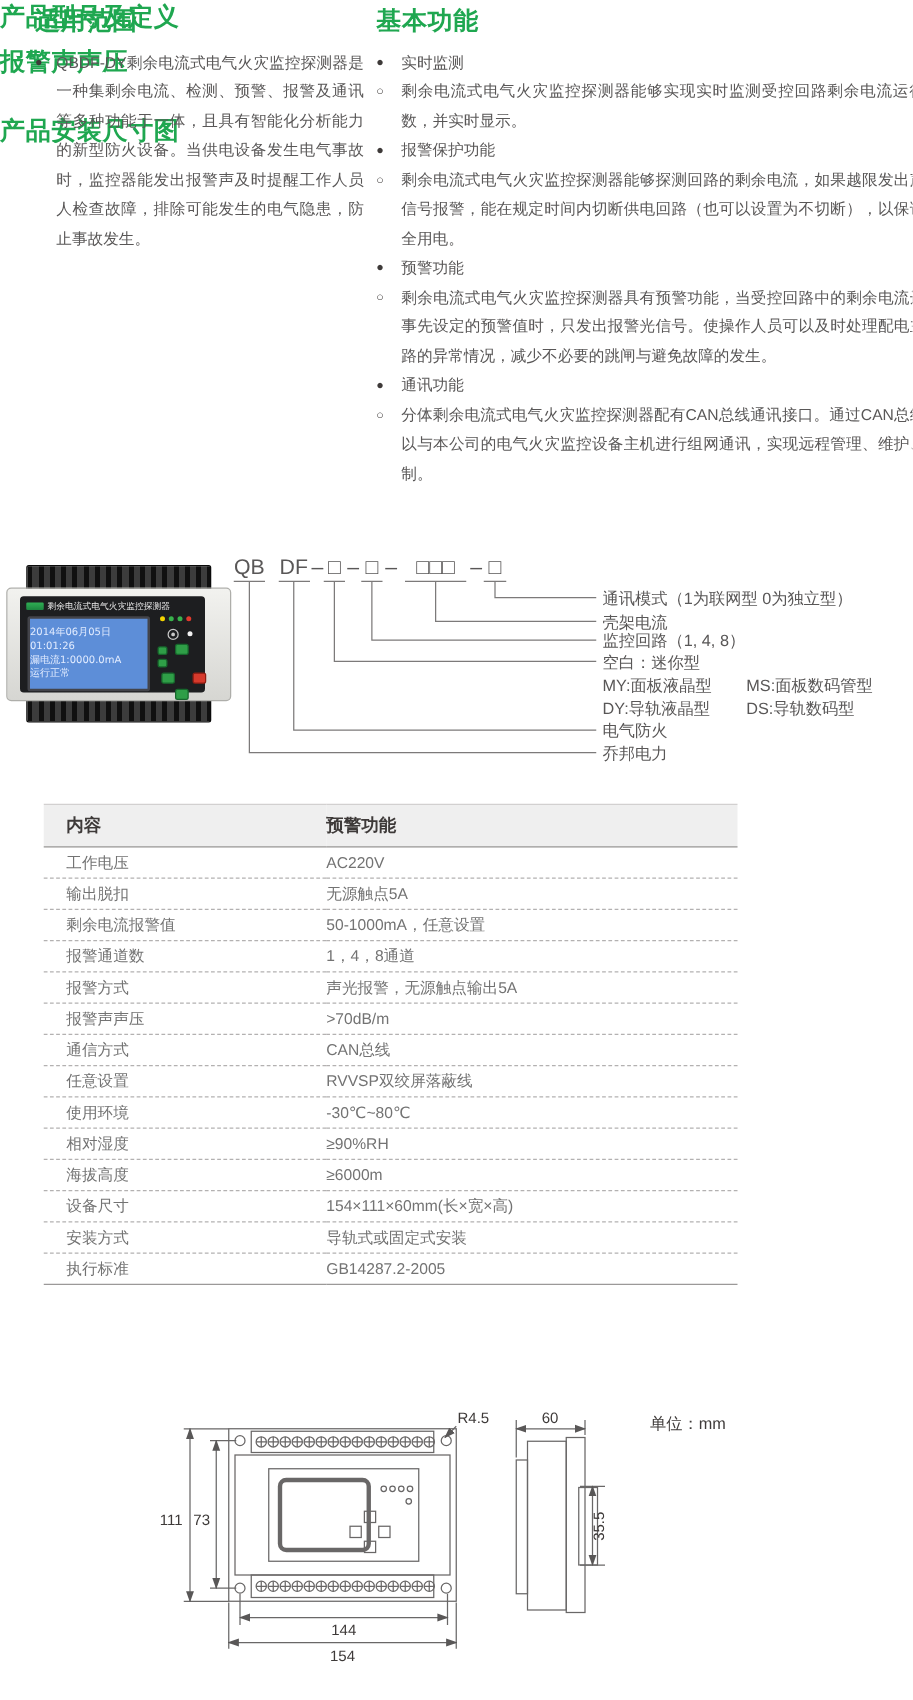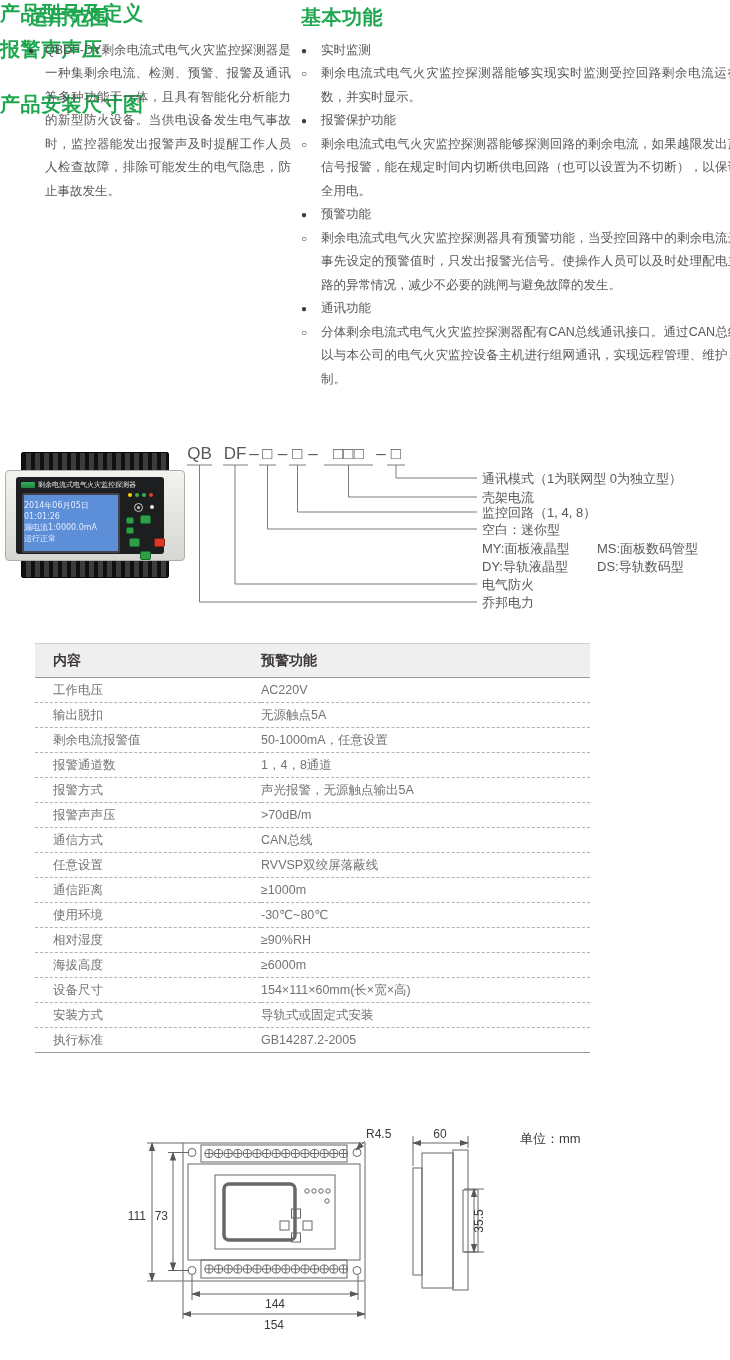--- a/index.html
+++ b/index.html
@@ -218,24 +218,20 @@
       </tr>
     <tr>
         <td class="c1">通信方式</td>
         <td>CAN总线</td>
       </tr>
     <tr>
         <td class="c1">任意设置</td>
         <td>RVVSP双绞屏落蔽线</td>
       </tr>
     <tr>
-        <td class="c1">通信距离</td>
-        <td>≥1000m</td>
-      </tr>
-    <tr>
         <td class="c1">使用环境</td>
         <td>-30℃~80℃</td>
       </tr>
     <tr>
         <td class="c1">相对湿度</td>
         <td>≥90%RH</td>
       </tr>
     <tr>
         <td class="c1">海拔高度</td>
         <td>≥6000m</td>

